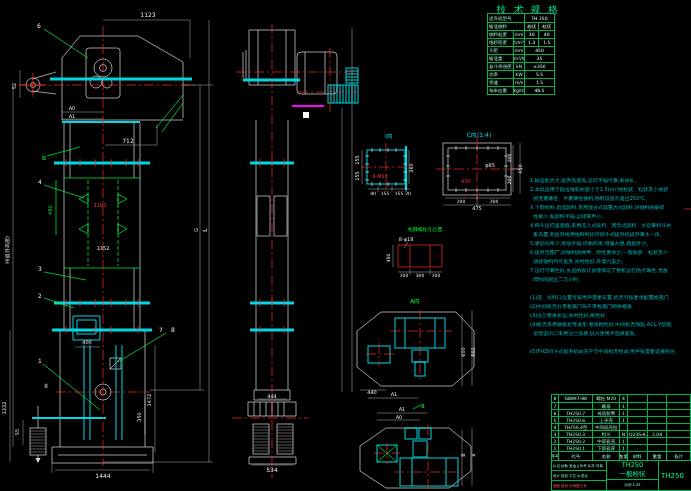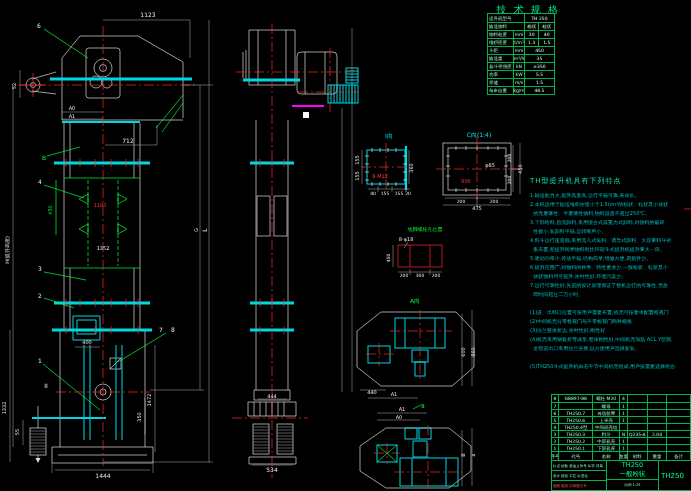--- a/index.html
+++ b/index.html
@@ -289,21 +289,20 @@
         </div>
         <div class="spec-row">
           <div class="sc label">每米自重</div>
           <div class="sc unit">kg/m</div>
           <div class="sc v1 span">48.5</div>
         </div>
       </div>
   </div>
 
   <div id="features">
-    <div class="ft-title">TH型提升机具有下列特点</div>
     <div id="feature-lines">
         <div class="ft-line">1.输送能力大,提升高度高,运行平稳可靠,寿命长。</div>
         <div class="ft-line">2.本机适用于输送堆积密度小于1.5t/m³的粉状、粒状及小块状</div>
         <div class="ft-line">  的无磨琢性、半磨琢性物料,物料温度不超过250℃。</div>
         <div class="ft-line">3.下部给料,自流卸料,采用混合式或重力式卸料,对物料的破碎</div>
         <div class="ft-line">  性极小,装卸料平稳,运转噪声小。</div>
         <div class="ft-line">4.料斗运行速度低,采用流入式装料、诱导式卸料、大容量料斗密</div>
         <div class="ft-line">  集布置,在提升同类物料时比环链斗式提升机提升量大一倍。</div>
         <div class="ft-line">5.驱动功率小,传动平稳,结构简单,维修方便,易损件少。</div>
         <div class="ft-line">6.提升范围广,对物料的种类、特性要求少,一般粉状、粒状及小</div>

